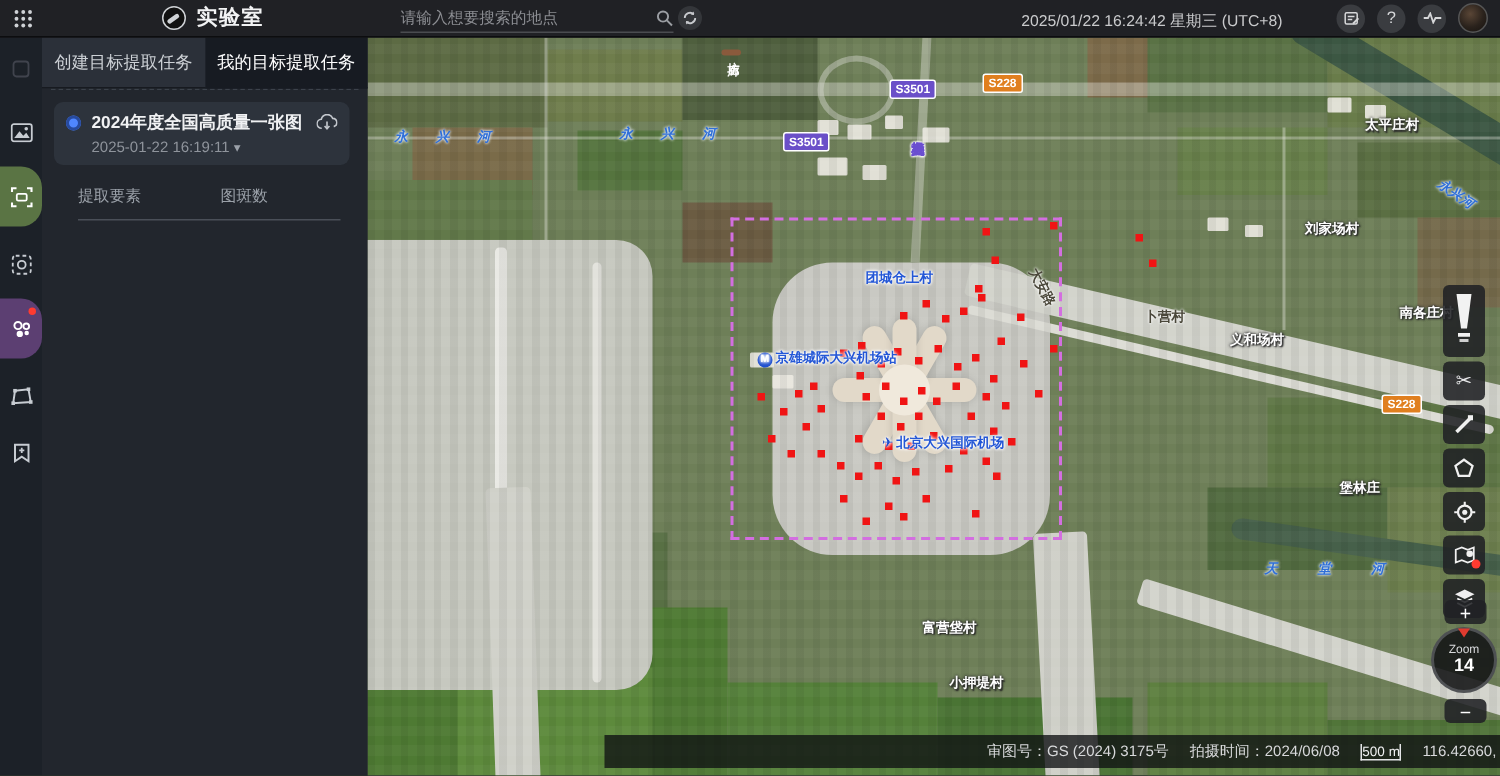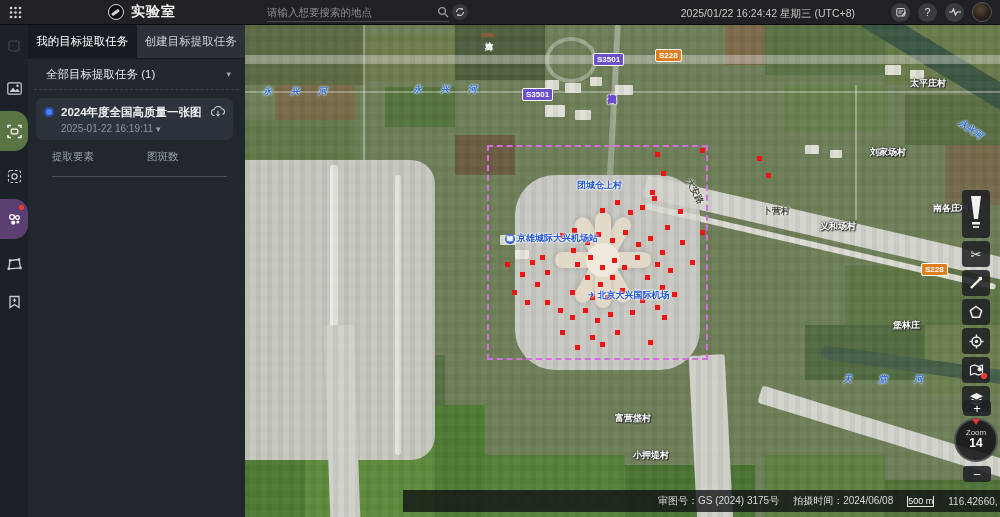--- a/index.html
+++ b/index.html
@@ -54,21 +54,21 @@
   .dashed-sep { border-top:1px dashed #3c424b; margin:0 6px; }
   .task-card { margin:8px 12px 0 8px; background:#2d333c; border-radius:6px; padding:7px 8px 6px 8px;
     cursor:pointer; }
   .task-head { display:flex; align-items:flex-start; gap:7px; }
   .radio { width:10px; height:10px; border-radius:50%; background:#4f86ff; margin-top:2px;
     box-shadow:inset 0 0 0 2px #274a9e; flex:none; cursor:pointer; }
   .task-title { color:#f0f1f3; font-size:11.5px; font-weight:bold; flex:1; line-height:1.25; }
   .cloud-btn { color:#c3c7cd; cursor:pointer; margin-top:1px; }
   .task-time { color:#8f949c; font-size:10px; margin:4px 0 0 17px; }
   .detail { padding:10px 18px 0 24px; }
-  .detail-row { display:flex; align-items:flex-start; height:22px; }
+  .detail-row { display:flex; align-items:center; height:22px; }
   .col-el { width:95px; font-size:10.5px; color:#9aa0a8; }
   .col-ct { width:55px; font-size:10.5px; color:#9aa0a8; }
   .detail-sep { border-top:1px solid #4a4f58; margin:4px 0 6px 0; }
   .row-val .col-el { color:#e8eaec; }
   .row-val .col-ct { color:#d7d9dc; }
   .swatch { width:10px; height:10px; margin-left:26px; }
   .algo-bar { margin:16px 10px 0 16px; background:#3a4049; border-radius:4px; height:24px;
     display:flex; align-items:center; justify-content:center; gap:4px; font-size:9.5px; color:#aab0b8; }
   .algo-logo { width:11px; height:11px; border-radius:50%; border:1px solid #dfe1e4; position:relative; }
   .algo-logo::after { content:""; position:absolute; left:1px; top:4px; width:6px; height:2px;
@@ -247,26 +247,22 @@
       <svg width="13" height="14" viewBox="0 0 13 14">
           <path d="M2 1.5 H11 V12.5 L6.5 9.5 L2 12.5 Z" fill="none" stroke="#c7ccd2" stroke-width="1.3"></path>
         <line x1="6.5" y1="3.5" x2="6.5" y2="7" stroke="#c7ccd2" stroke-width="1.2"></line>
           <line x1="4.8" y1="5.2" x2="8.2" y2="5.2" stroke="#c7ccd2" stroke-width="1.2"></line>
         </svg>
     </div>
   </nav>
 
   <section class="panel">
     <div class="tabs">
+      <div class="tab">创建目标提取任务</div>
       <div class="tab active">我的目标提取任务</div>
-      <div class="tab">创建目标提取任务</div>
-    </div>
-    <div class="section-row">
-      <span>全部目标提取任务 (1)</span>
-      <span class="caret">▾</span>
     </div>
     <div class="dashed-sep"></div>
 
     <div class="task-card">
       <div class="task-head">
         <span class="radio"></span>
         <span class="task-title">2024年度全国高质量一张图</span>
         <span class="cloud-btn">
           <svg width="14" height="11" viewBox="0 0 14 11">
               <path d="M3.5 9.5 a3 3 0 0 1 -0.3-6 a4 4 0 0 1 7.6-0.6 a2.8 2.8 0 0 1 0.7 5.5" fill="none" stroke="#c3c7cd" stroke-width="1.1"></path>

